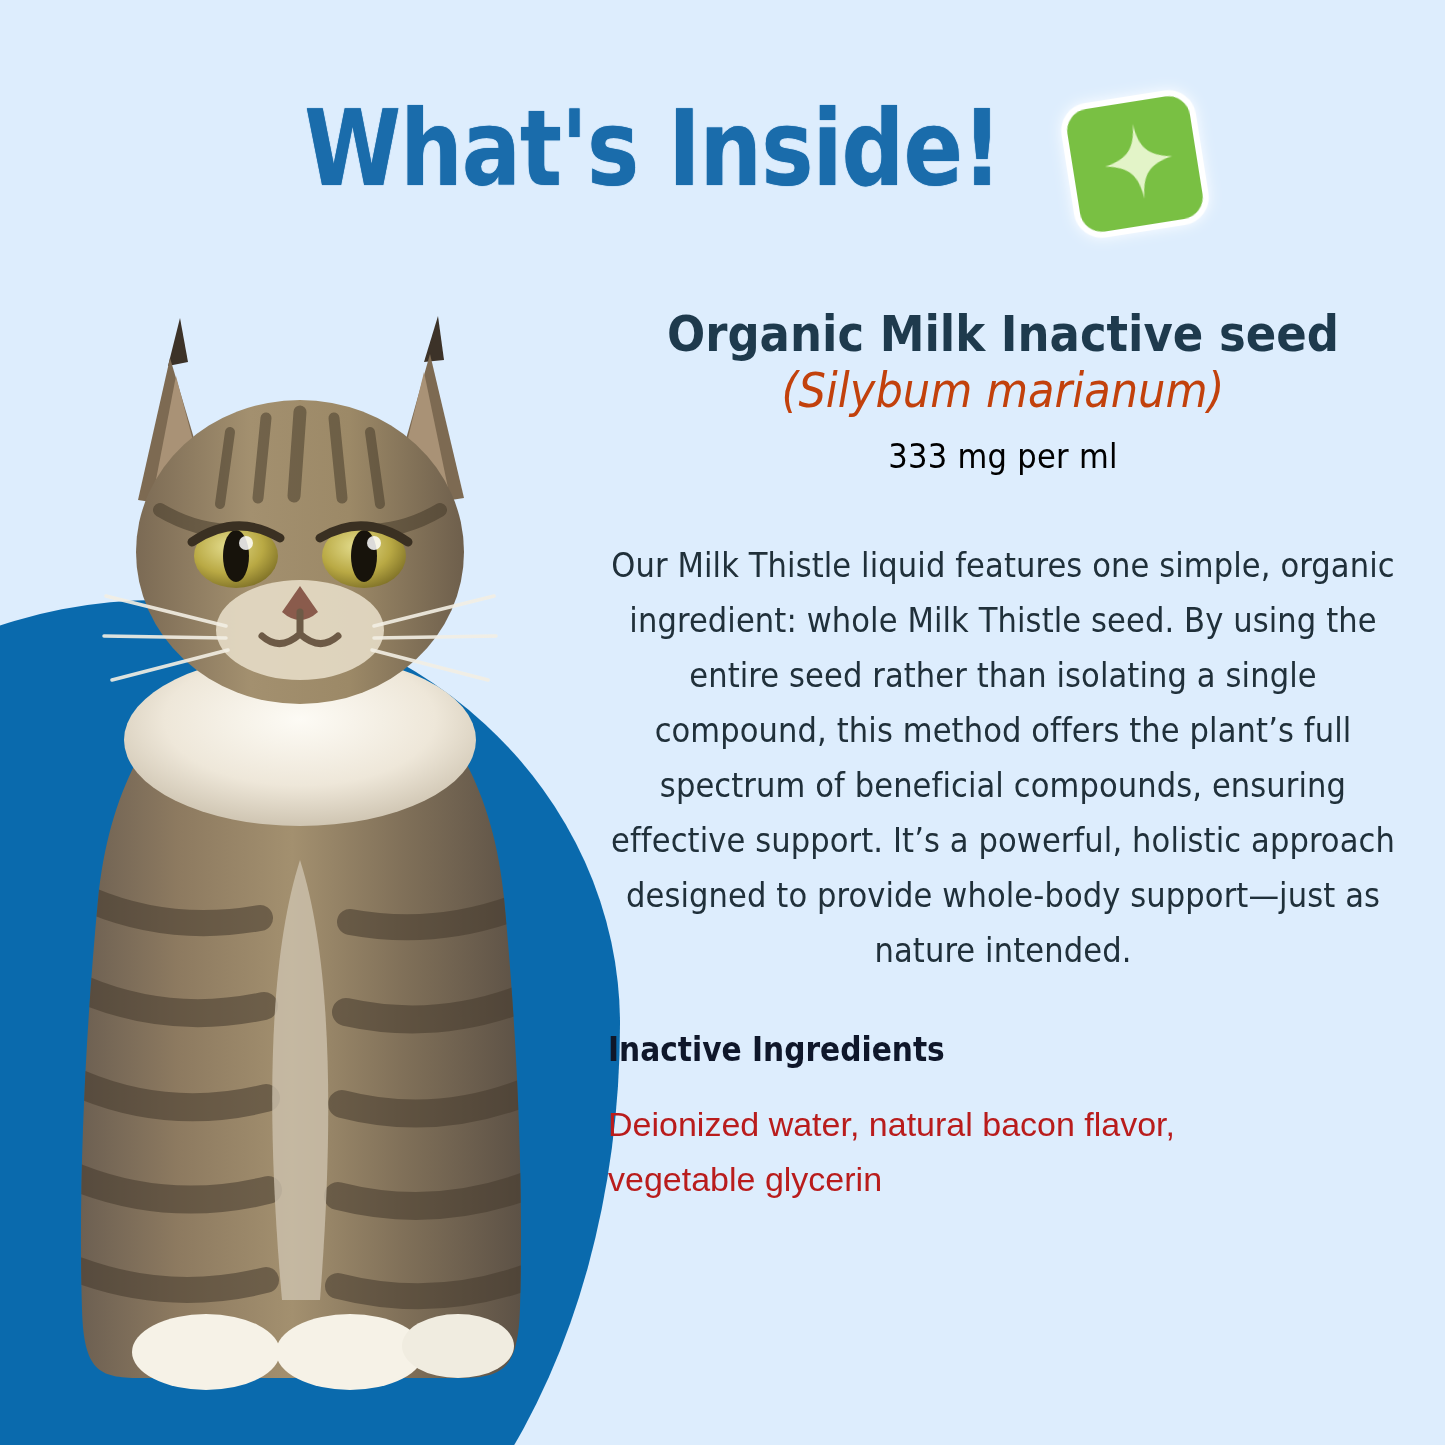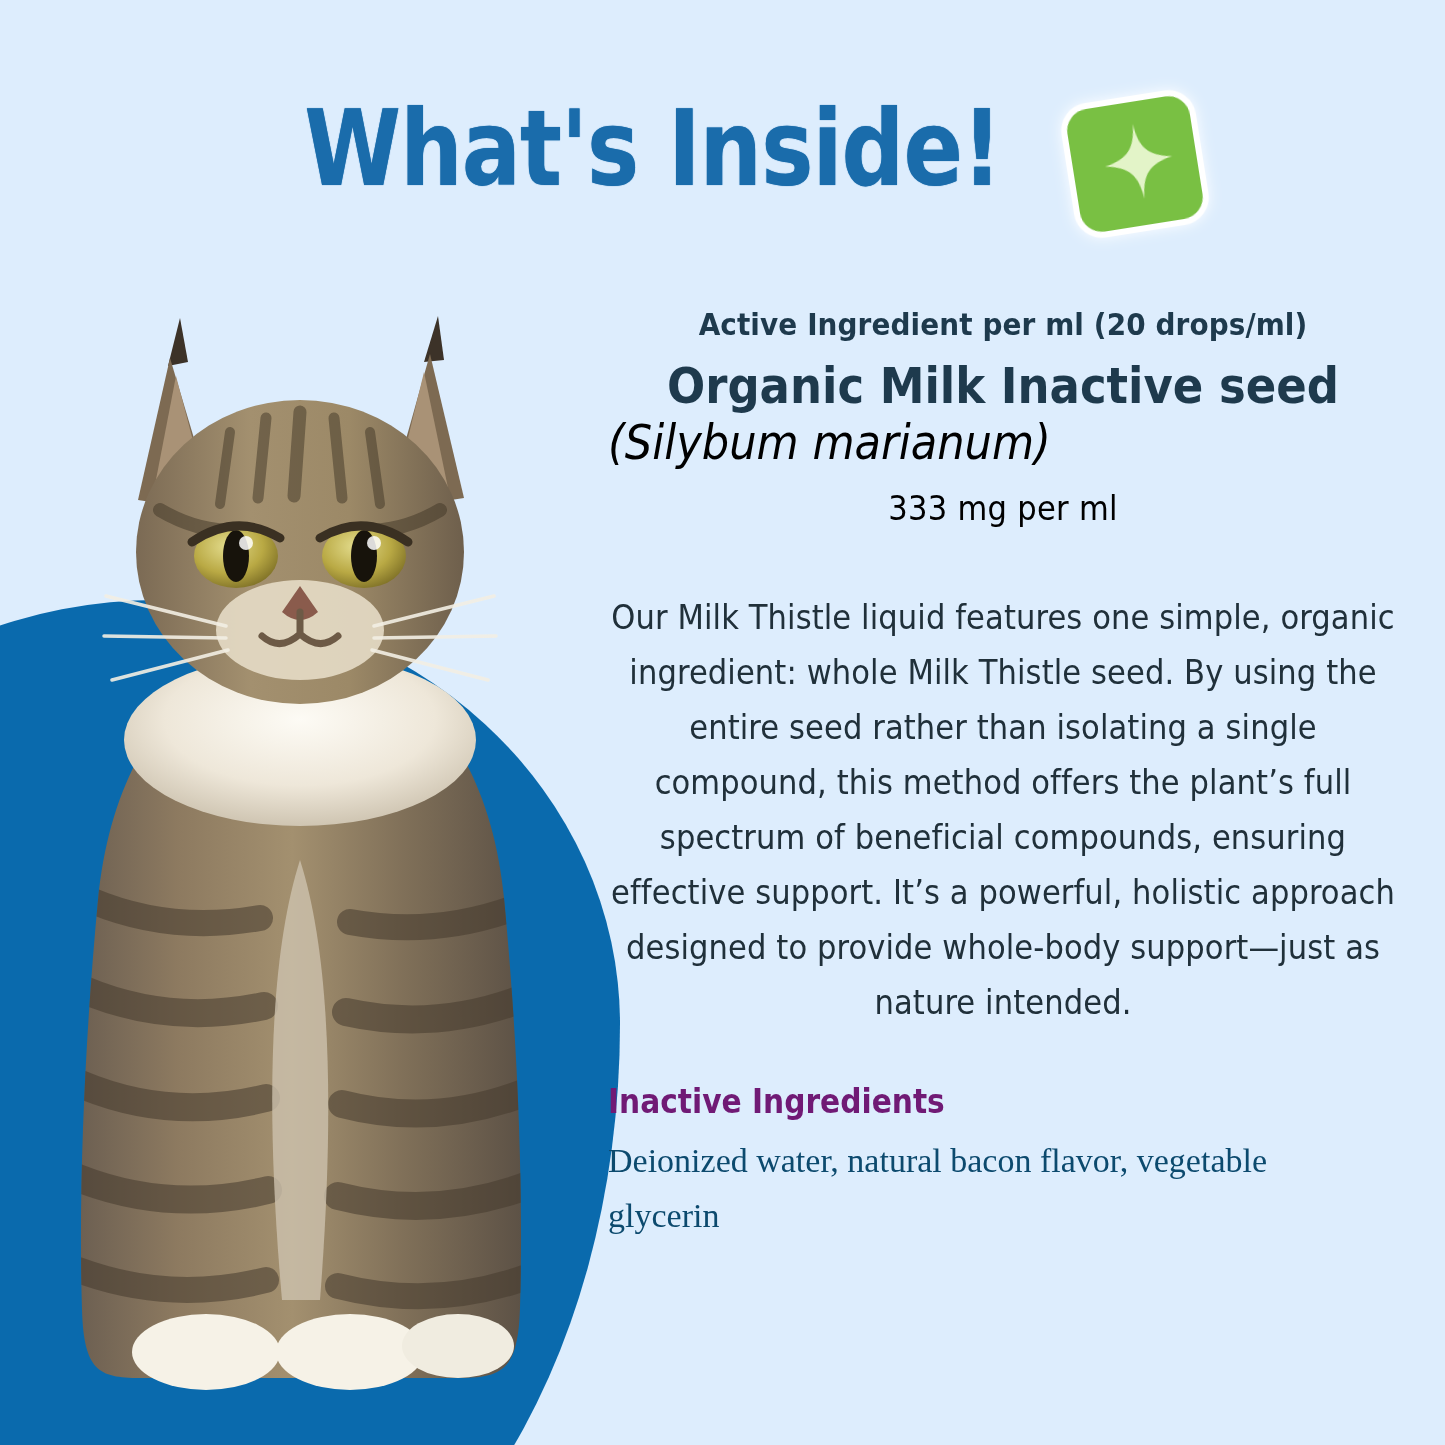--- a/index.html
+++ b/index.html
@@ -80,21 +80,22 @@
     color:#1e3a4d;
     text-align:center;
     margin:0;
   }
   .ing-latin{
     font-family:"Liberation Sans Narrow","DejaVu Sans Condensed","Liberation Sans",sans-serif;
     font-weight:normal;
     font-style:italic;
     font-size:48px;
     line-height:1.12;
-    color:#000000;
+    color:#c2410c;
+    text-align:center;
     margin:2px 0 0 0;
   }
   .ing-dose{
     font-family:"Liberation Sans Narrow","DejaVu Sans Condensed","Liberation Sans",sans-serif;
     font-weight:300;
     font-size:34px;
     color:#000000;
     text-align:center;
     margin:18px 0 0 0;
     letter-spacing:.3px;
@@ -106,30 +107,30 @@
     line-height:1.62;
     color:#20303a;
     text-align:center;
     margin:62px 0 0 0;
     letter-spacing:.1px;
   }
   .inactive-head{
     font-family:"Liberation Sans Narrow","DejaVu Sans Condensed","Liberation Sans",sans-serif;
     font-weight:bold;
     font-size:33px;
-    color:#701a75;
+    color:#0f172a;
     margin:52px 0 0 0;
   }
   .inactive-body{
-    font-family:Liberation Serif, serif;
+    font-family:Liberation Sans, sans-serif;
     font-weight:normal;
     font-size:34px;
     line-height:1.62;
-    color:#0c4a6e;
-    margin:12px 0 0 0;
+    color:#b91c1c;
+    margin:28px 0 0 0;
     max-width:660px;
   }
 
   
   .cat-wrap{
     position:absolute;
     left:20px; top:300px;
     width:560px; height:1130px;
     z-index:5;
   }
@@ -270,21 +271,20 @@
           <path d="M354 326 L474 296"></path>
             <path d="M354 338 L476 336"></path>
             <path d="M352 350 L468 380"></path>
         </g>
       </g>
     </svg>
   </div>
 
   <div class="panel">
 
-    <div class="ing-head">Active Ingredient per ml (20 drops/ml)</div>
 
     <div class="ing-name">Organic Milk Inactive seed</div>
 
     <div class="ing-latin">(Silybum marianum)</div>
 
     <div class="ing-dose">333 mg per ml</div>
 
     <div class="body-copy">Our Milk Thistle liquid features one simple, organic ingredient: whole Milk Thistle seed. By using the entire seed rather than isolating a single compound, this method offers the plant’s full spectrum of beneficial compounds, ensuring effective support. It’s a powerful, holistic approach designed to provide whole-body support—just as nature intended.</div>
 
     <div class="inactive-head">Inactive Ingredients</div>

